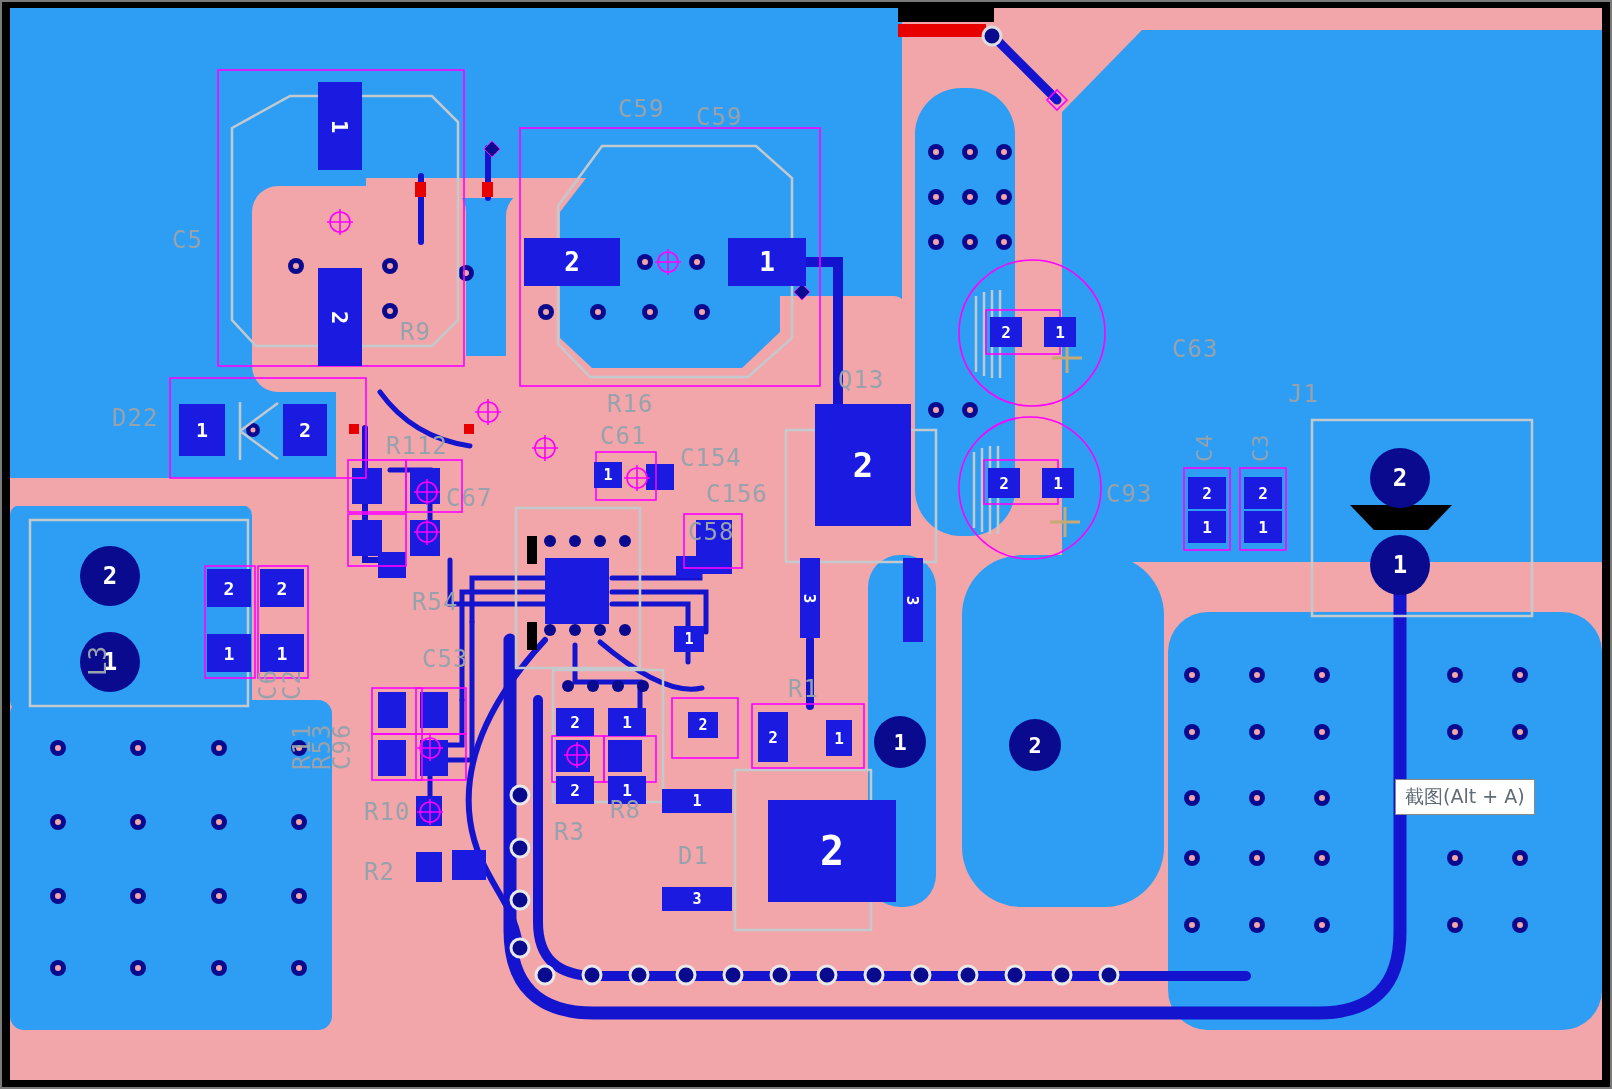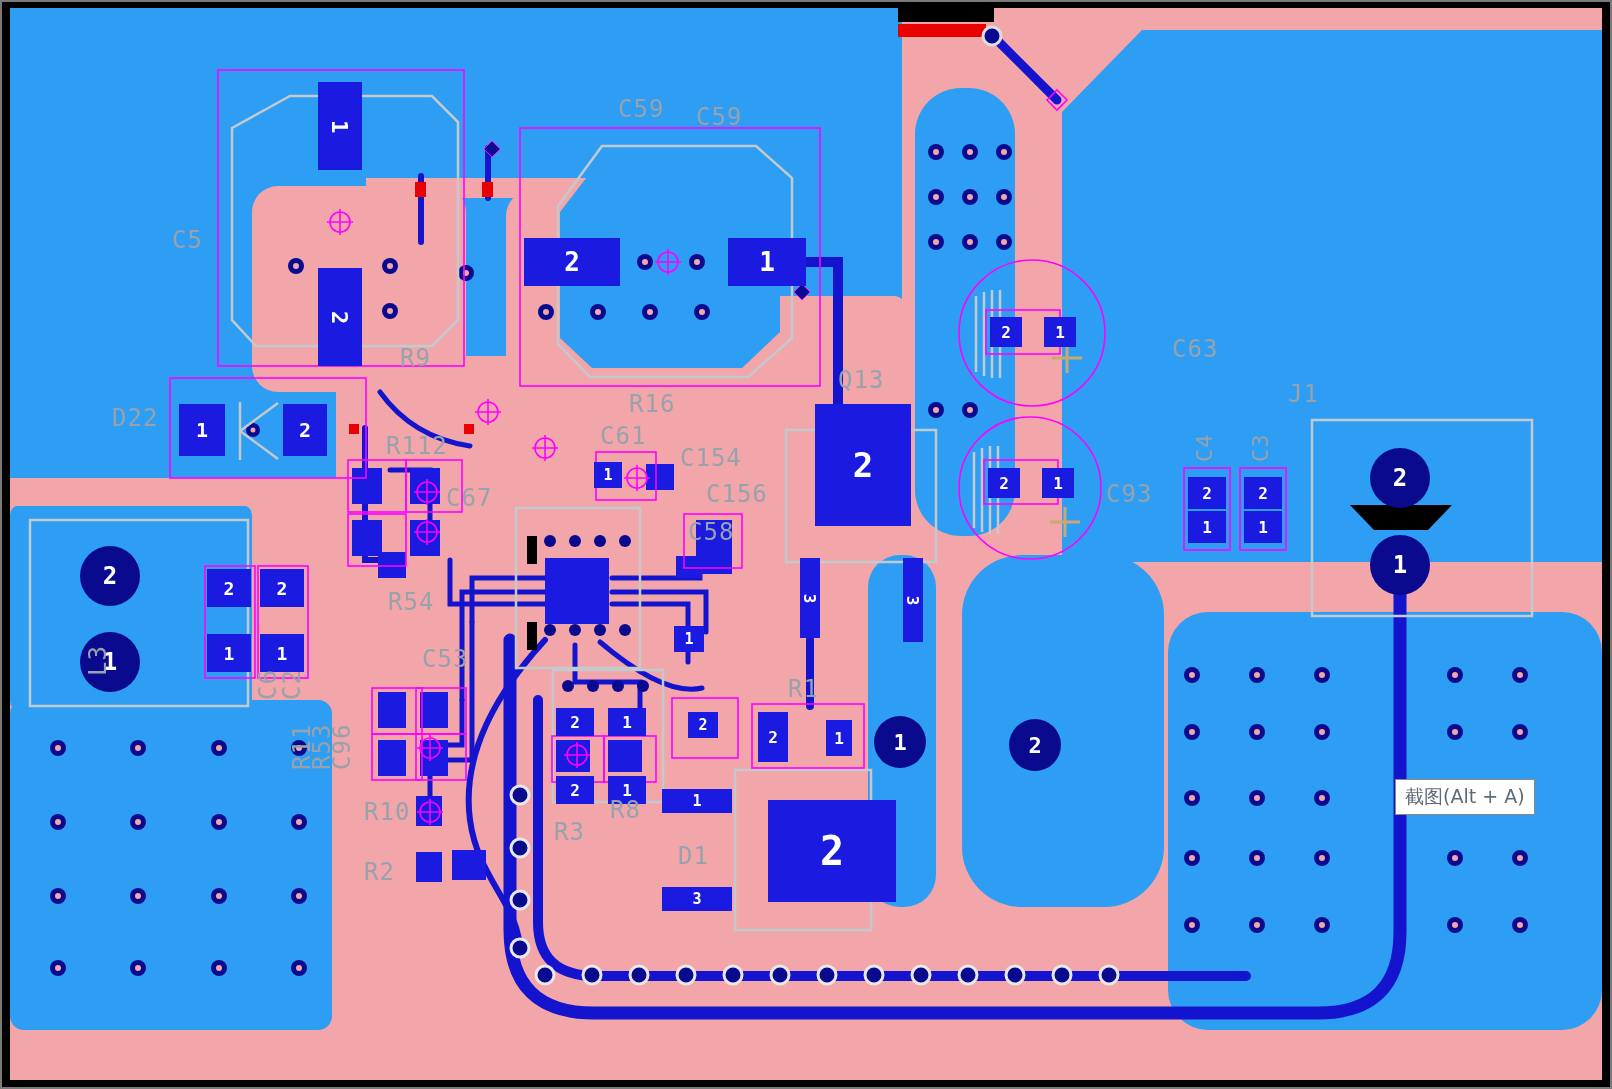--- a/index.html
+++ b/index.html
@@ -454,29 +454,29 @@
       <span>2</span>
     </div>
   <div class="cpad" style="left:1370px;top:535px;width:60px;height:60px;font-size:24px">
       <span>1</span>
     </div>
 
   <div class="lbl" style="left:172px;top:226px">C5</div>
   <div class="lbl" style="left:618px;top:95px">C59</div>
   <div class="lbl" style="left:696px;top:103px">C59</div>
   <div class="lbl" style="left:112px;top:404px">D22</div>
-  <div class="lbl" style="left:400px;top:344px">R9</div>
+  <div class="lbl" style="left:400px;top:318px">R9</div>
   <div class="lbl" style="left:386px;top:432px">R112</div>
   <div class="lbl" style="left:446px;top:484px">C67</div>
-  <div class="lbl" style="left:629px;top:390px">R16</div>
+  <div class="lbl" style="left:607px;top:390px">R16</div>
   <div class="lbl" style="left:600px;top:422px">C61</div>
   <div class="lbl" style="left:680px;top:444px">C154</div>
   <div class="lbl" style="left:706px;top:480px">C156</div>
   <div class="lbl" style="left:688px;top:518px">C58</div>
-  <div class="lbl" style="left:388px;top:588px">R54</div>
+  <div class="lbl" style="left:412px;top:588px">R54</div>
   <div class="lbl" style="left:422px;top:645px">C53</div>
   <div class="lbl v" style="left:84px;top:676px">L3</div>
   <div class="lbl v" style="left:254px;top:700px">C6</div>
   <div class="lbl v" style="left:278px;top:700px">C2</div>
   <div class="lbl v" style="left:288px;top:770px">R11</div>
   <div class="lbl v" style="left:308px;top:770px">R53</div>
   <div class="lbl v" style="left:328px;top:770px">C96</div>
   <div class="lbl" style="left:364px;top:798px">R10</div>
   <div class="lbl" style="left:364px;top:858px">R2</div>
   <div class="lbl" style="left:554px;top:818px">R3</div>

